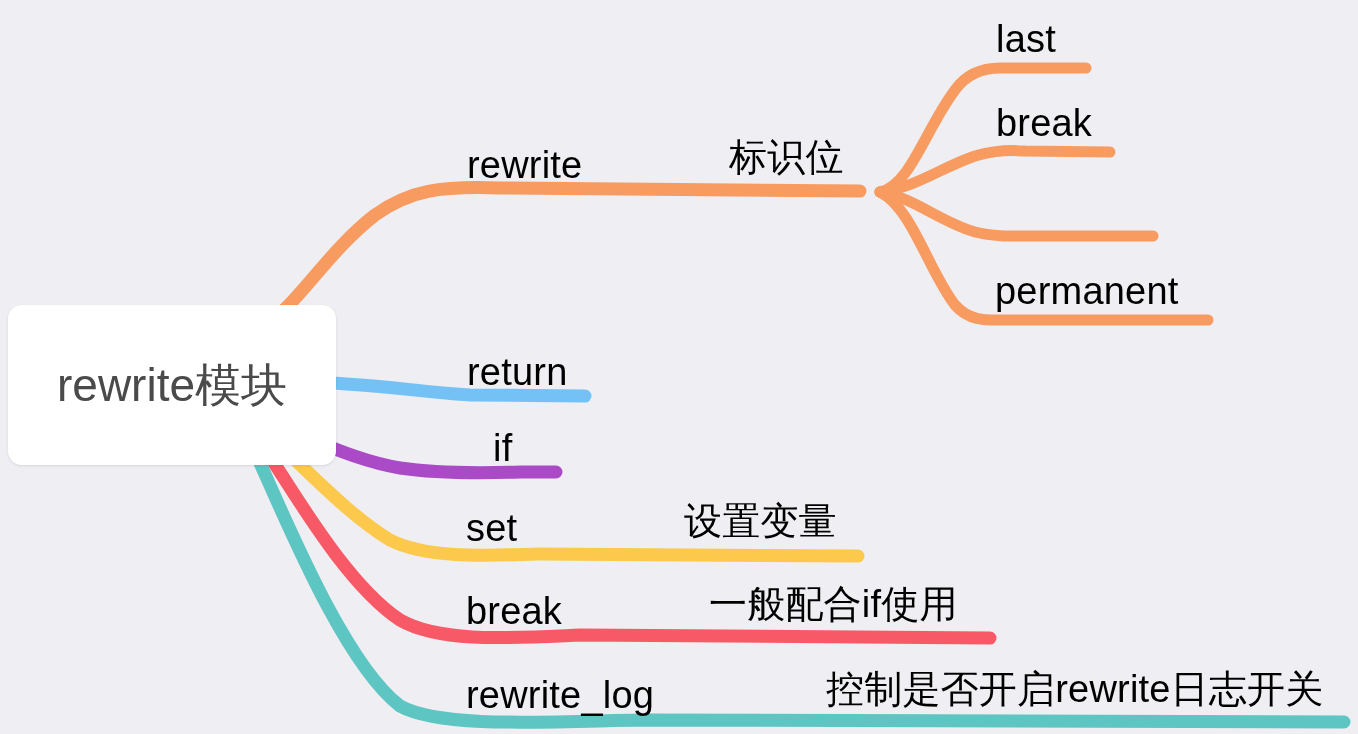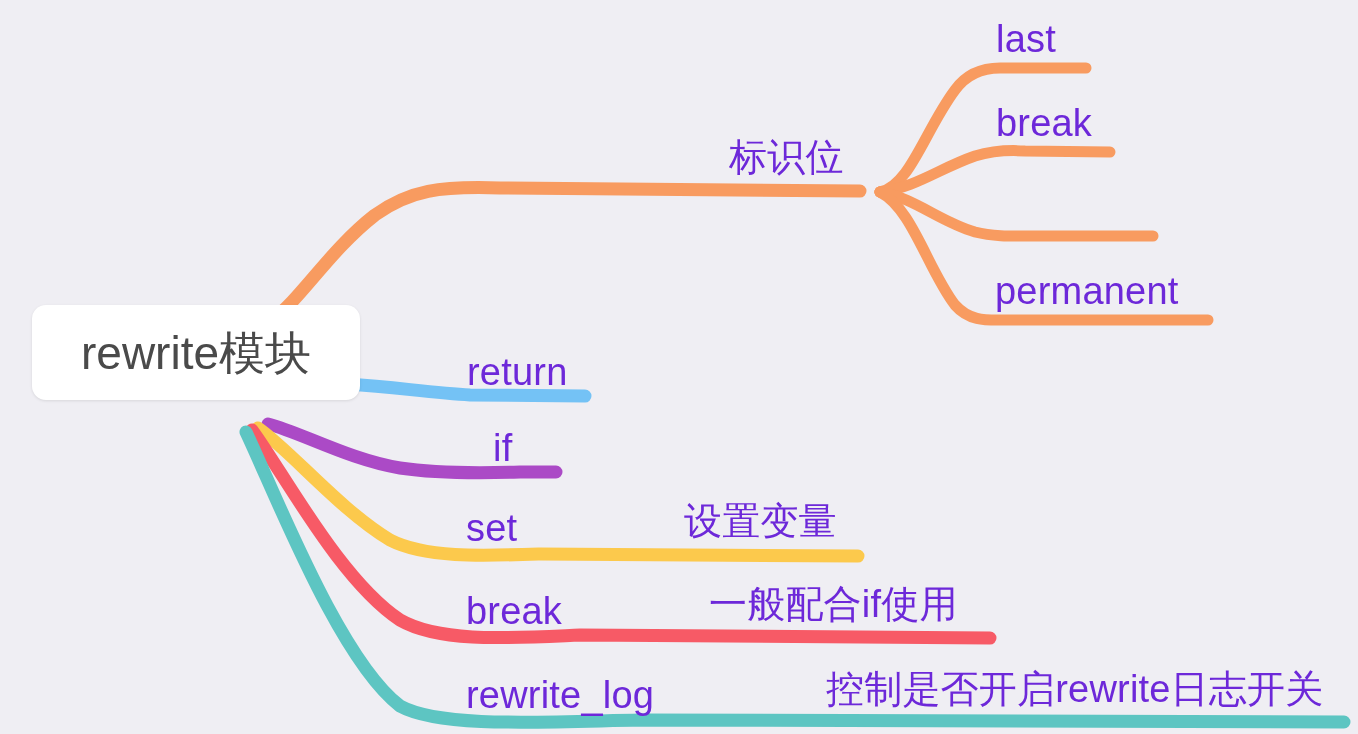--- a/index.html
+++ b/index.html
@@ -24,40 +24,39 @@
   .branch-svg {
     position: absolute;
     top: 0;
     left: 0;
     width: 1358px;
     height: 734px;
     pointer-events: none;
   }
   .node-label {
     position: absolute;
-    color: #6d28d9;
+    color: #000000;
     font-size: 38px;
     line-height: 1;
     white-space: nowrap;
     letter-spacing: 0.2px;
   }
   .root-node {
     position: absolute;
     left: 8px;
     top: 305px;
     width: 328px;
-    height: 95px;
+    height: 160px;
     background: #ffffff;
     border-radius: 14px;
     box-shadow: 0 1px 3px rgba(0,0,0,0.10);
     display: flex;
     align-items: center;
     justify-content: center;
     z-index: 5;
-    margin-left: 24px;
   }
   .root-label {
     color: #4a4a4a;
     font-size: 46px;
     line-height: 1;
     white-space: nowrap;
   }
 </style>
 </head>
 <body>
@@ -84,20 +83,21 @@
 
     <path d="M 252 430 C 285 475, 340 580, 400 620 C 440 643, 510 638, 580 635 L 990 638" stroke="#f75a66" stroke-width="13" fill="none" stroke-linecap="round"></path>
 
     <path d="M 246 432 C 278 500, 340 660, 400 706 C 440 728, 540 722, 640 720 L 1344 722" stroke="#5dc5c2" stroke-width="13" fill="none" stroke-linecap="round"></path>
   </svg>
 
   <div class="root-node">
     <span class="root-label">rewrite模块</span>
   </div>
 
+  <div class="node-label" style="left:467px; top:146px;">rewrite</div>
 
   <div class="node-label" style="left:729px; top:138px;">标识位</div>
 
   <div class="node-label" style="left:467px; top:353px;">return</div>
 
   <div class="node-label" style="left:465px; top:429px;margin-left:28px;">if</div>
 
   <div class="node-label" style="left:466px; top:509px;">set</div>
 
   <div class="node-label" style="left:684px; top:502px;">设置变量</div>

